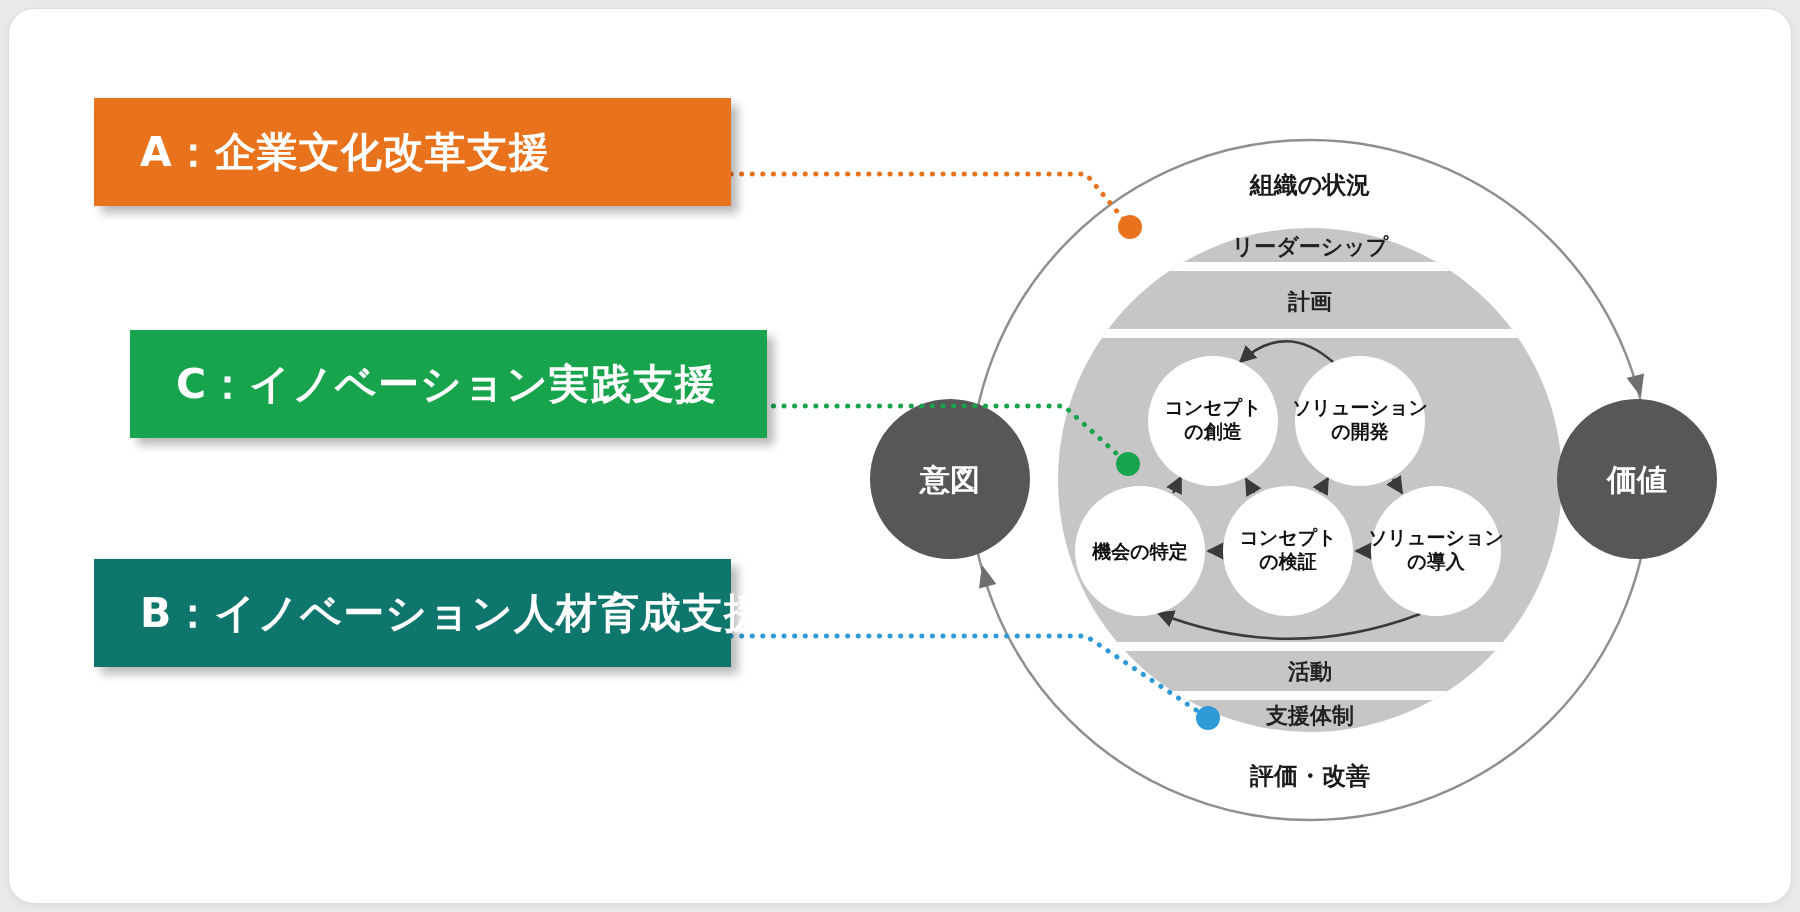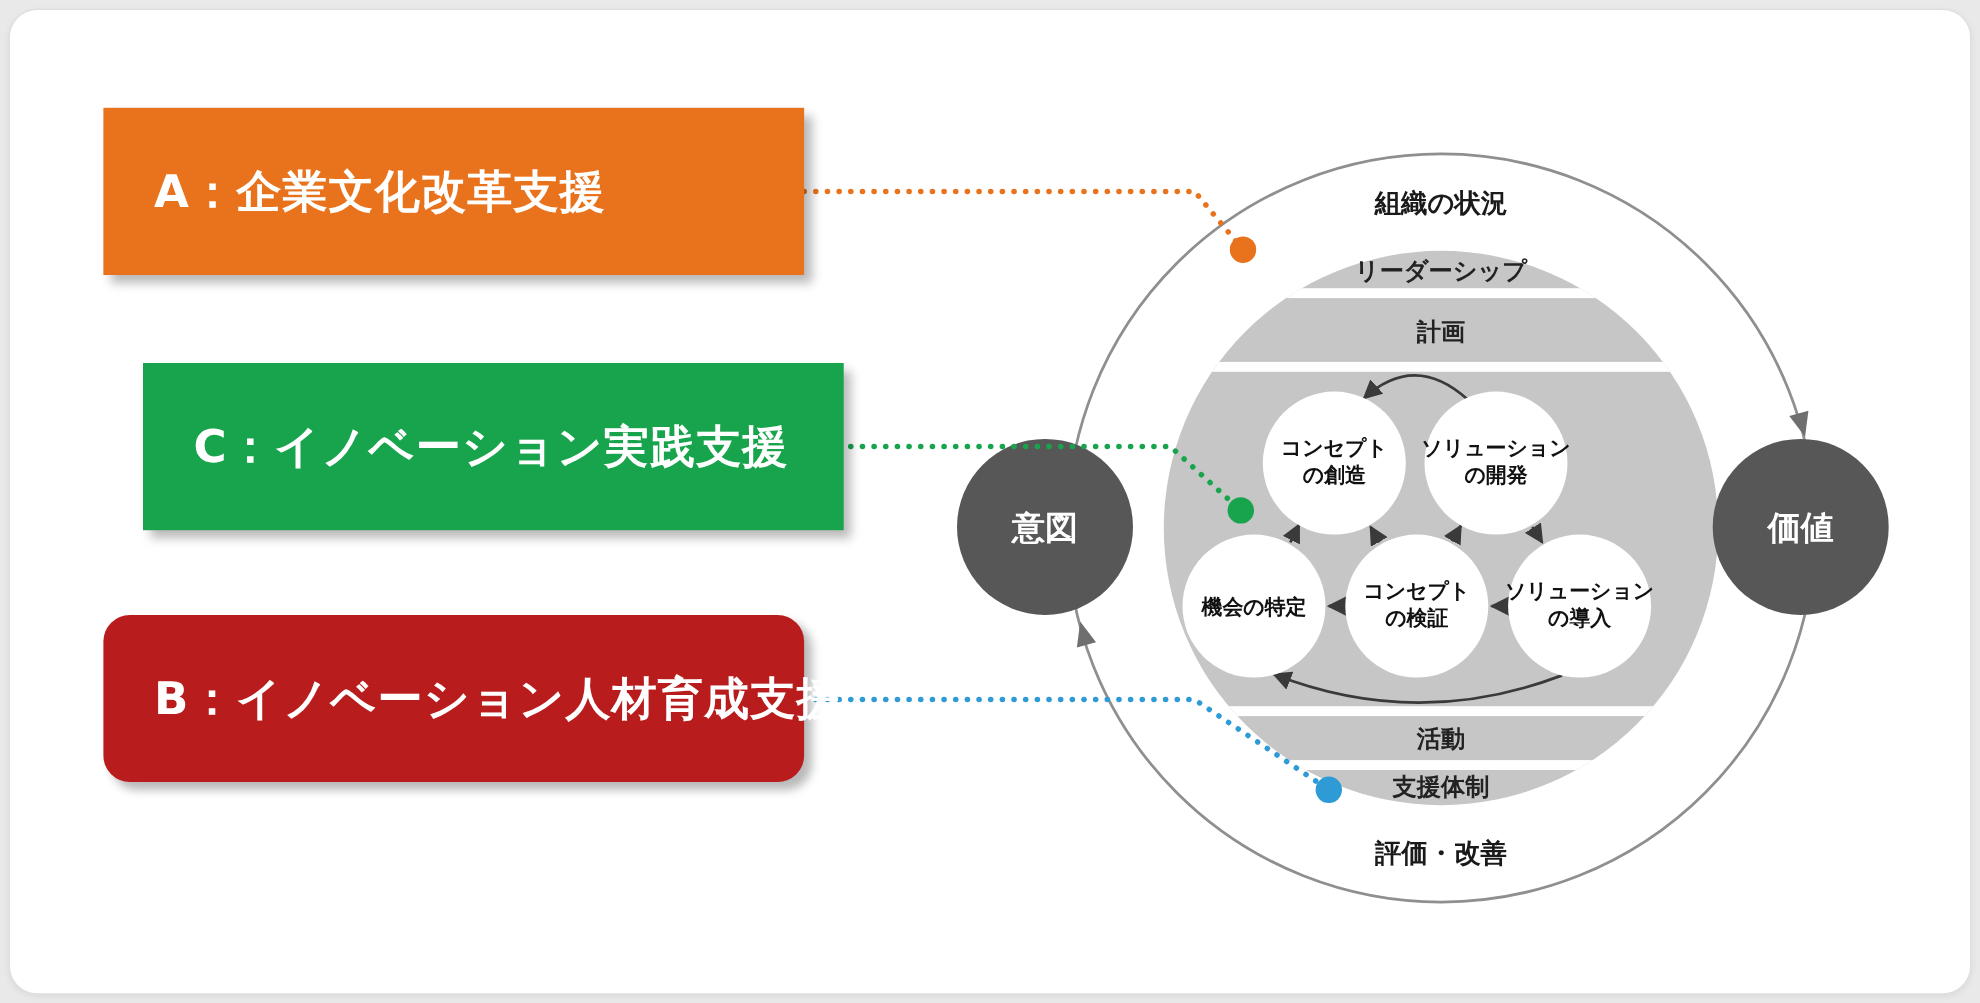--- a/index.html
+++ b/index.html
@@ -1,20 +1,20 @@
 <!DOCTYPE html>
 <html><head>
 <meta charset="utf-8">
 <style>
   html,body{margin:0;padding:0;}
   body{font-family:"DejaVu Sans","Liberation Sans",sans-serif;background:#e9e9e9;}
   .canvas{position:relative;width:1800px;height:912px;background:#e9e9e9;overflow:hidden;}
   .card{position:absolute;inset:8px;background:#fff;border:1px solid #dedede;border-radius:26px;box-shadow:0 2px 6px rgba(0,0,0,0.06);}
   .diagram-svg{position:absolute;left:0;top:0;}
-  .label-box{position:absolute;left:94px;width:637px;height:152px;display:flex;align-items:center;box-shadow:7px 7px 9px rgba(0,0,0,0.28);}
+  .label-box{position:absolute;left:94px;width:637px;height:108px;display:flex;align-items:center;box-shadow:7px 7px 9px rgba(0,0,0,0.28);}
   .box-a{top:98px;}
   .box-c{top:330px;margin-left:36px;}
   .box-b{top:559px;}
   .label-text{color:#fff;font-size:41px;font-weight:bold;padding-left:46px;letter-spacing:1px;white-space:nowrap;}
   svg text{font-family:"DejaVu Sans","Liberation Sans",sans-serif;}
   .band-label{font-size:22px;font-weight:bold;fill:#222;}
   .ring-label{font-size:24px;font-weight:bold;fill:#1a1a1a;}
   .node-label{font-size:19px;font-weight:bold;fill:#111;}
   .dark-label{font-size:30px;font-weight:bold;fill:#ffffff;}
   .proc-arrow{stroke:#3a3a3a;stroke-width:2.5;fill:none;}
@@ -96,16 +96,16 @@
     <polyline class="dotted" points="731,636 1086,636 1208,718" stroke="#2e9ad6"></polyline>
     <circle cx="1208" cy="718" r="12" fill="#2e9ad6"></circle>
   </svg>
 
   <div class="label-box box-a" style="background-color: rgb(232, 115, 28);">
     <span class="label-text">A：企業文化改革支援</span>
   </div>
   <div class="label-box box-c" style="background-color: rgb(24, 164, 76);">
     <span class="label-text">C：イノベーション実践支援</span>
   </div>
-  <div class="label-box box-b" style="background-color: #b91c1c; border-radius: 24px;">
+  <div class="label-box box-b" style="background-color: #0f766e;">
     <span class="label-text">B：イノベーション人材育成支援</span>
   </div>
 </div>
 
 </body></html>

